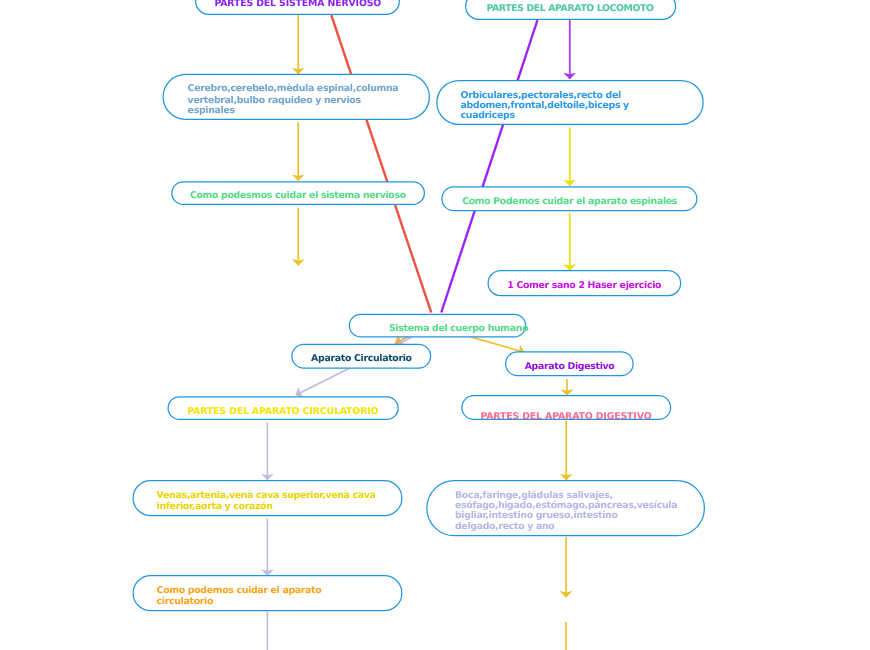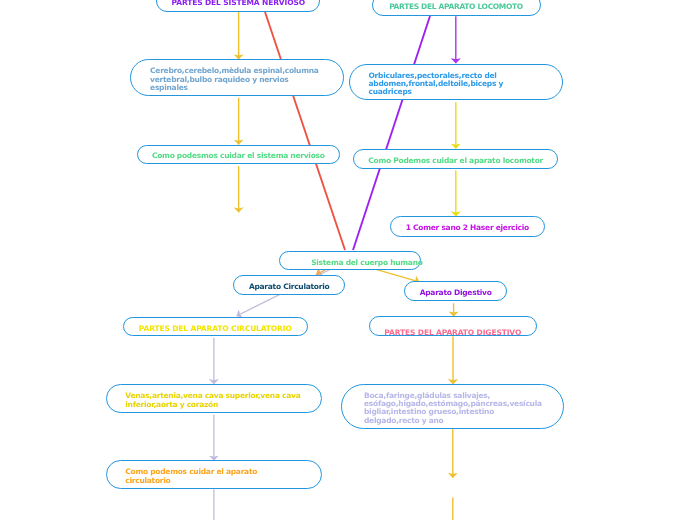--- a/index.html
+++ b/index.html
@@ -88,41 +88,41 @@
     <span class="txt" style="width:100%;">Como podesmos cuidar el sistema nervioso</span>
   </div>
 
   <div class="node lft" style="left:348.7px;top:63.6px;width:214.6px;height:36.4px;color:#2E9BE8;padding-left:18.8px;">
     <span class="txt" style="">Orbiculares,pectorales,recto del
 abdomen,frontal,deltoile,biceps y
 cuadriceps</span>
   </div>
 
   <div class="node ctr" style="left:353.4px;top:148.5px;width:204.6px;height:20.1px;color:#53DB86;">
-    <span class="txt" style="width:100%;">Como Podemos cuidar el aparato locomotor</span>
+    <span class="txt" style="width:100%;">Como Podemos cuidar el aparato espinales</span>
   </div>
 
 
   <div class="node ctr" style="left:390px;top:215.7px;width:154.8px;height:21px;color:#C413E3;">
     <span class="txt" style="width:100%;">1 Comer sano 2 Haser ejercicio</span>
   </div>
 
   <div class="node ctr" style="left:279.2px;top:250.7px;width:141.4px;height:19.6px;color:#53DB86;">
     <span class="txt" style="width:100%;margin-left:34px;">Sistema del cuerpo humano</span>
   </div>
 
   <div class="node ctr" style="left:232.8px;top:275.3px;width:112.7px;height:20.1px;color:#0c4a6e;">
     <span class="txt" style="width:100%;">Aparato Circulatorio</span>
   </div>
 
   <div class="node ctr" style="left:404px;top:281.1px;width:103.3px;height:19.5px;color:#9210E0;">
     <span class="txt" style="width:100%;">Aparato Digestivo</span>
   </div>
 
-  <div class="node ctr caps" style="left:123px;top:316.7px;width:184.5px;height:19.6px;color:#F2E500;">
+  <div class="node ctr caps" style="left:134px;top:316.7px;width:184.5px;height:19.6px;color:#F2E500;">
     <span class="txt" style="width:100%;">PARTES DEL APARATO CIRCULATORIO</span>
   </div>
 
   <div class="node ctr caps" style="left:368.5px;top:315.8px;width:168.5px;height:19.9px;color:#FB6A8E;align-items:flex-end;">
     <span class="txt" style="width:100%;">PARTES DEL APARATO DIGESTIVO</span>
   </div>
 
   <div class="node lft" style="left:105.5px;top:384.2px;width:216.9px;height:28.5px;color:#E8D400;padding-left:18.8px;">
     <span class="txt" style="">Venas,artenia,vena cava superior,vena cava
 inferior,aorta y corazón</span>

